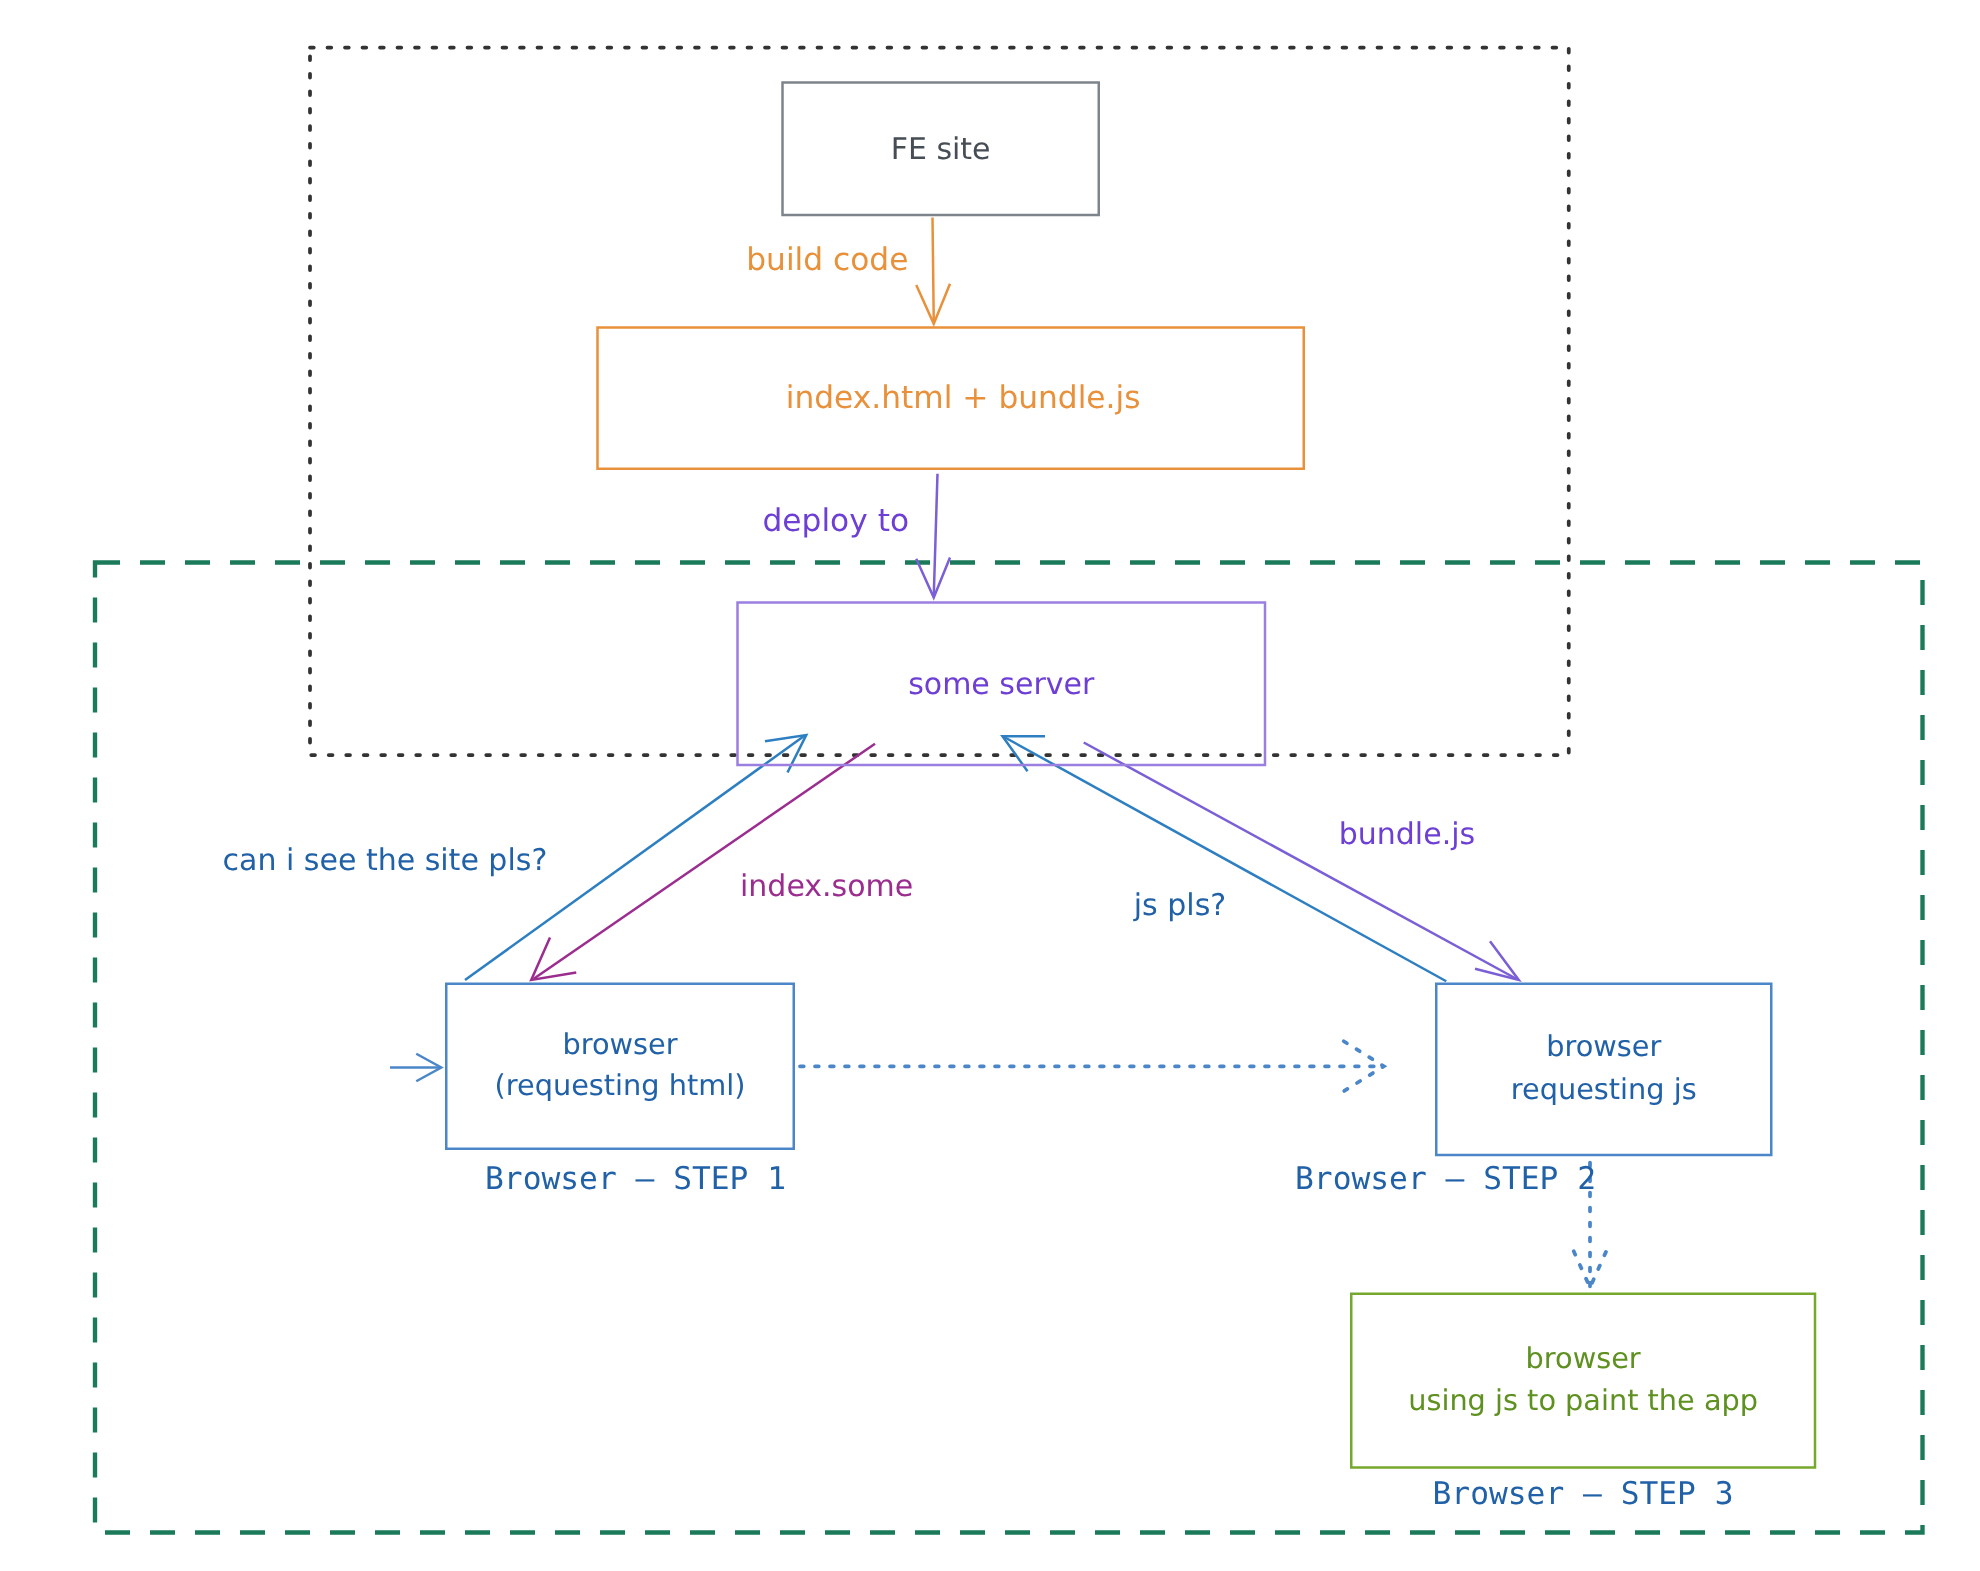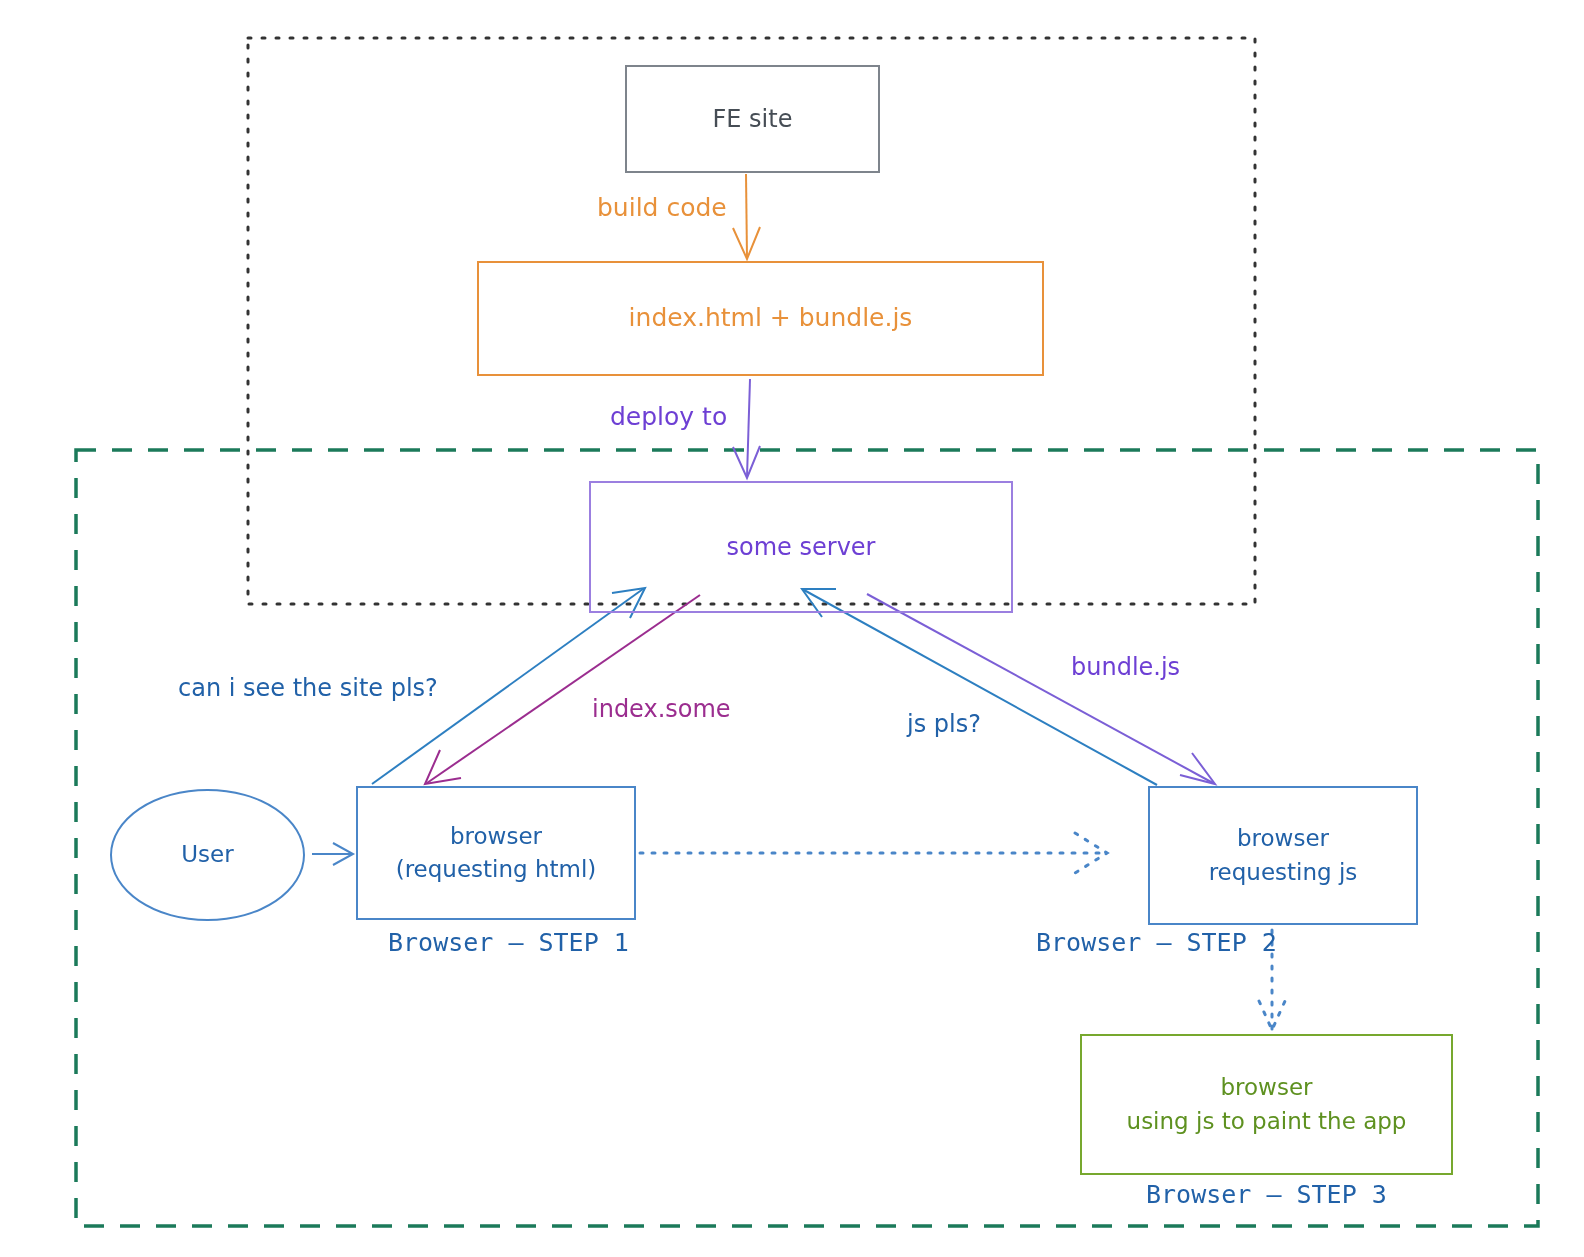--- a/index.html
+++ b/index.html
@@ -168,23 +168,20 @@
   </div>
 
   <div class="node" id="box-bundle">
     <span class="line">index.html + bundle.js</span>
   </div>
 
   <div class="node" id="box-server">
     <span class="line">some server</span>
   </div>
 
-  <div class="node" id="ellipse-user">
-    <span class="line">User</span>
-  </div>
 
   <div class="node" id="box-browser1">
     <span class="line">browser</span>
     <span class="line">(requesting html)</span>
   </div>
 
   <div class="node" id="box-browser2">
     <span class="line">browser</span>
     <span class="line">requesting js</span>
   </div>

